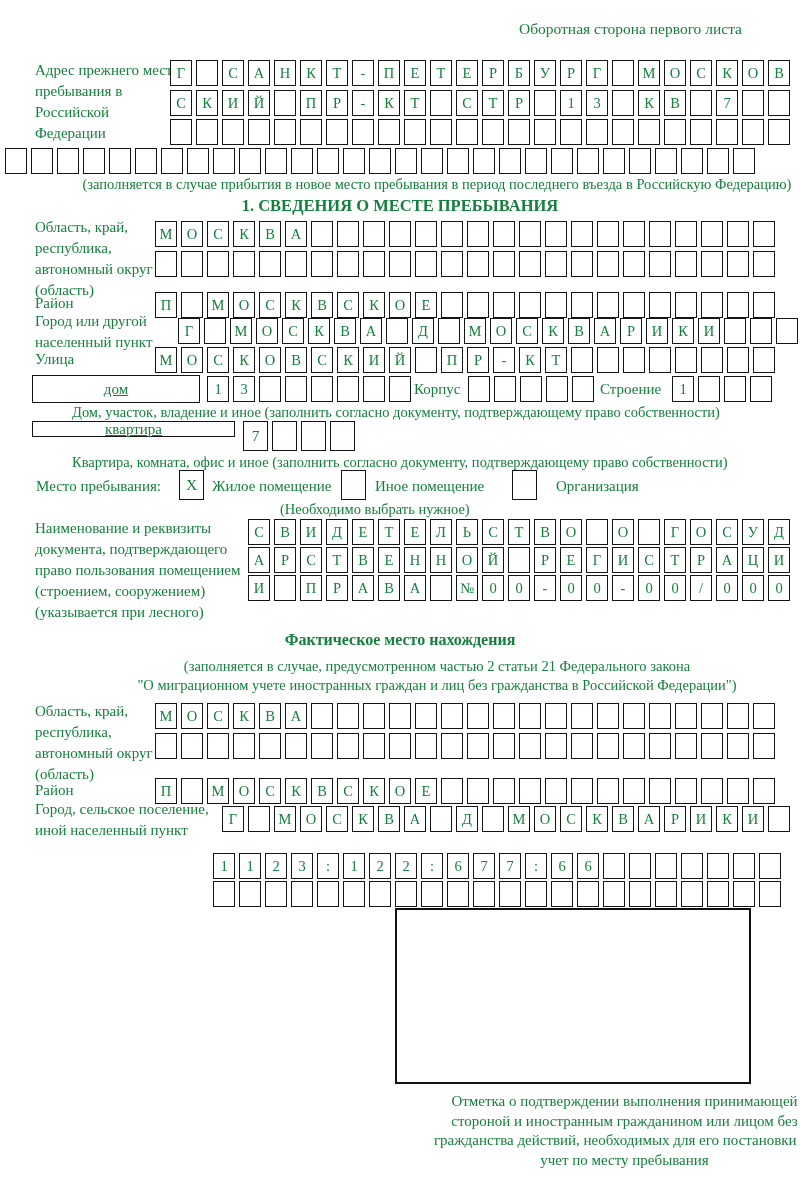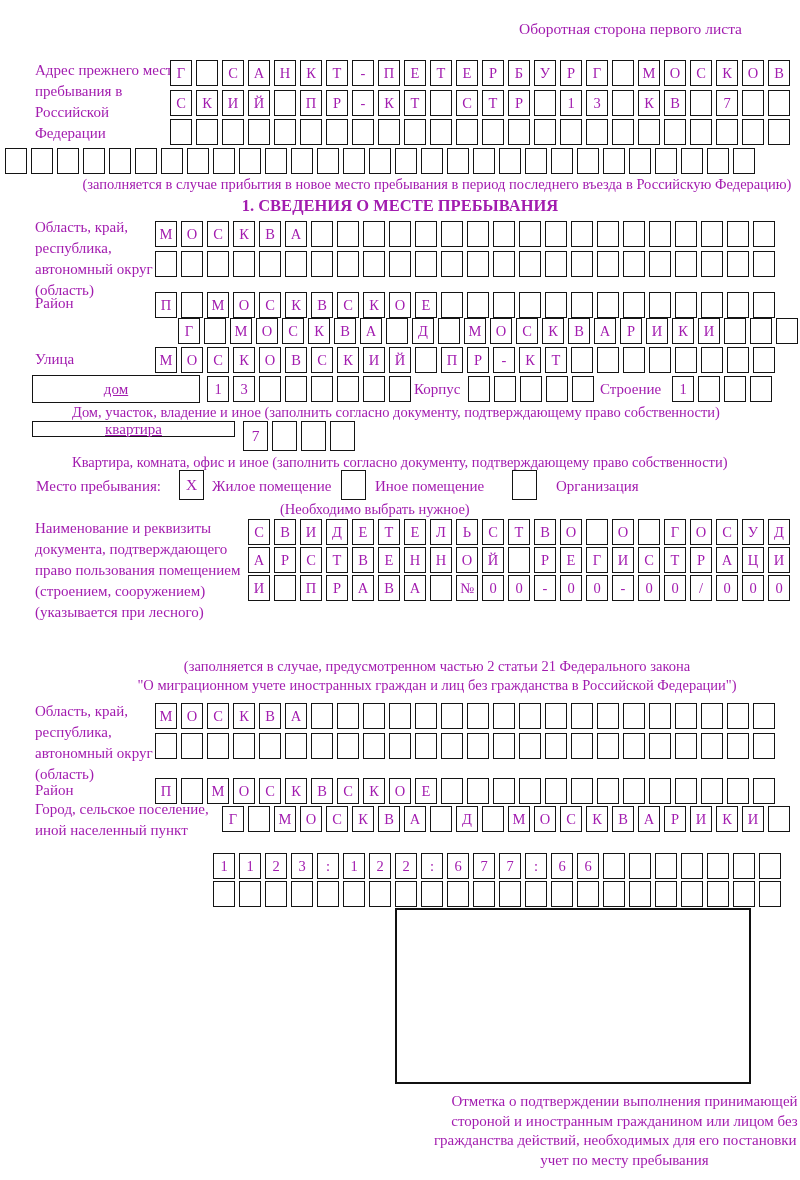--- a/index.html
+++ b/index.html
@@ -1,18 +1,18 @@
 <!DOCTYPE html>
 <html><head>
 <meta charset="utf-8">
 <style>
   html,body{margin:0;padding:0;background:#fff;}
   #page{
     position:relative;width:800px;height:1180px;background:#ffffff;
-    font-family:"Liberation Serif", serif;color:#a21caf;overflow:hidden;
+    font-family:"Liberation Serif", serif;color:#15803d;overflow:hidden;
   }
   .abs{position:absolute;}
   .lbl{font-size:15px;line-height:21px;}
   .caption{font-size:14.5px;padding-left:37px;}
   .title{font-size:16.5px;font-weight:bold;}
   .row{position:absolute;white-space:nowrap;display:flex;}
   .cell{
     display:inline-flex;align-items:center;justify-content:center;
     box-sizing:border-box;width:22px;height:26px;border:1.6px solid #141414;
     margin-right:4px;font-size:14.5px;flex:0 0 auto;background:#fff;
@@ -223,20 +223,21 @@
       <span class="cell"></span>
       <span class="cell"></span>
       <span class="cell"></span>
       <span class="cell"></span>
       <span class="cell"></span>
       <span class="cell"></span>
       <span class="cell"></span>
       <span class="cell"></span>
     </div>
 
+  <div class="abs lbl" style="left:35px;top:311px;width:155px;">Город или другой населенный пункт</div>
   <div class="row" style="left:178px;top:318px;">
       <span class="cell">Г</span>
       <span class="cell"></span>
       <span class="cell">М</span>
       <span class="cell">О</span>
       <span class="cell">С</span>
       <span class="cell">К</span>
       <span class="cell">В</span>
       <span class="cell">А</span>
       <span class="cell"></span>
@@ -397,20 +398,21 @@
       <span class="cell">0</span>
       <span class="cell">-</span>
       <span class="cell">0</span>
       <span class="cell">0</span>
       <span class="cell">/</span>
       <span class="cell">0</span>
       <span class="cell">0</span>
       <span class="cell">0</span>
     </div>
 
+  <div class="abs title center" style="top:631px;font-size:16px;">Фактическое место нахождения</div>
   <div class="abs caption center" style="top:658px;">(заполняется в случае, предусмотренном частью 2 статьи 21 Федерального закона</div>
   <div class="abs caption center" style="top:677px;">"О миграционном учете иностранных граждан и лиц без гражданства в Российской Федерации")</div>
 
   <div class="abs lbl" style="left:35px;top:701px;width:140px;">Область, край, республика, автономный округ (область)</div>
   <div class="row" style="left:155px;top:703px;">
       <span class="cell">М</span>
       <span class="cell">О</span>
       <span class="cell">С</span>
       <span class="cell">К</span>
       <span class="cell">В</span>

